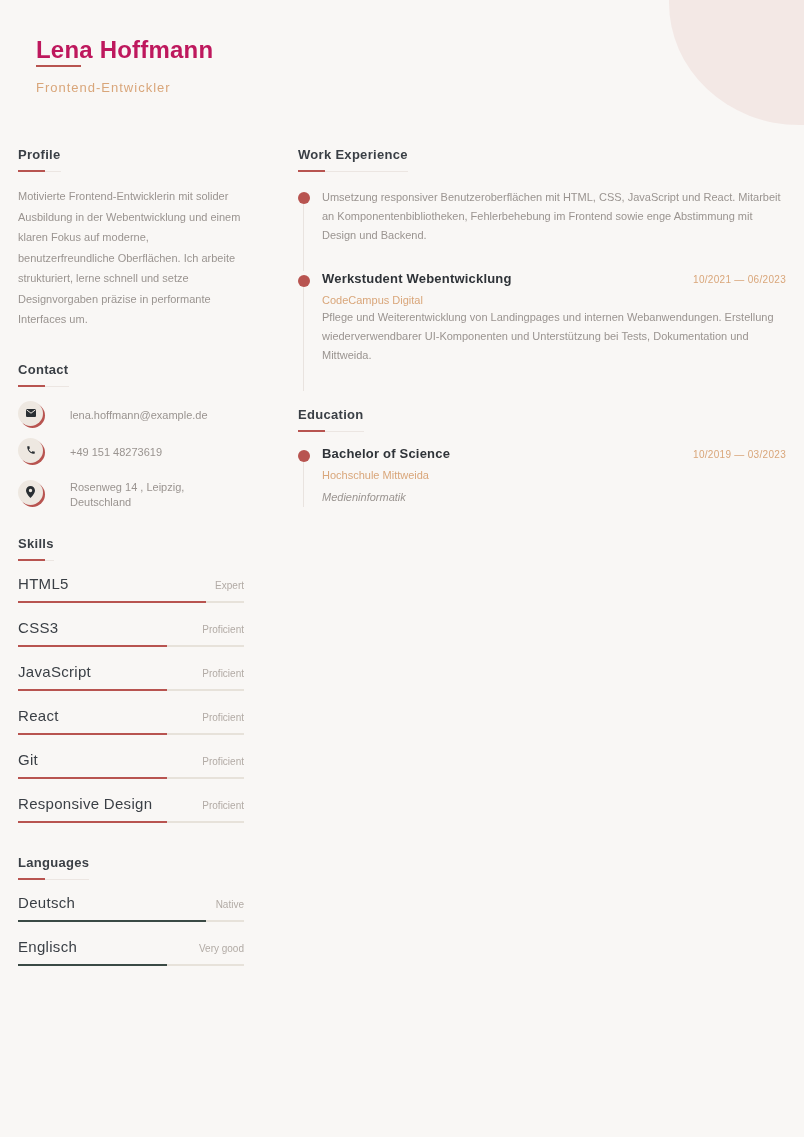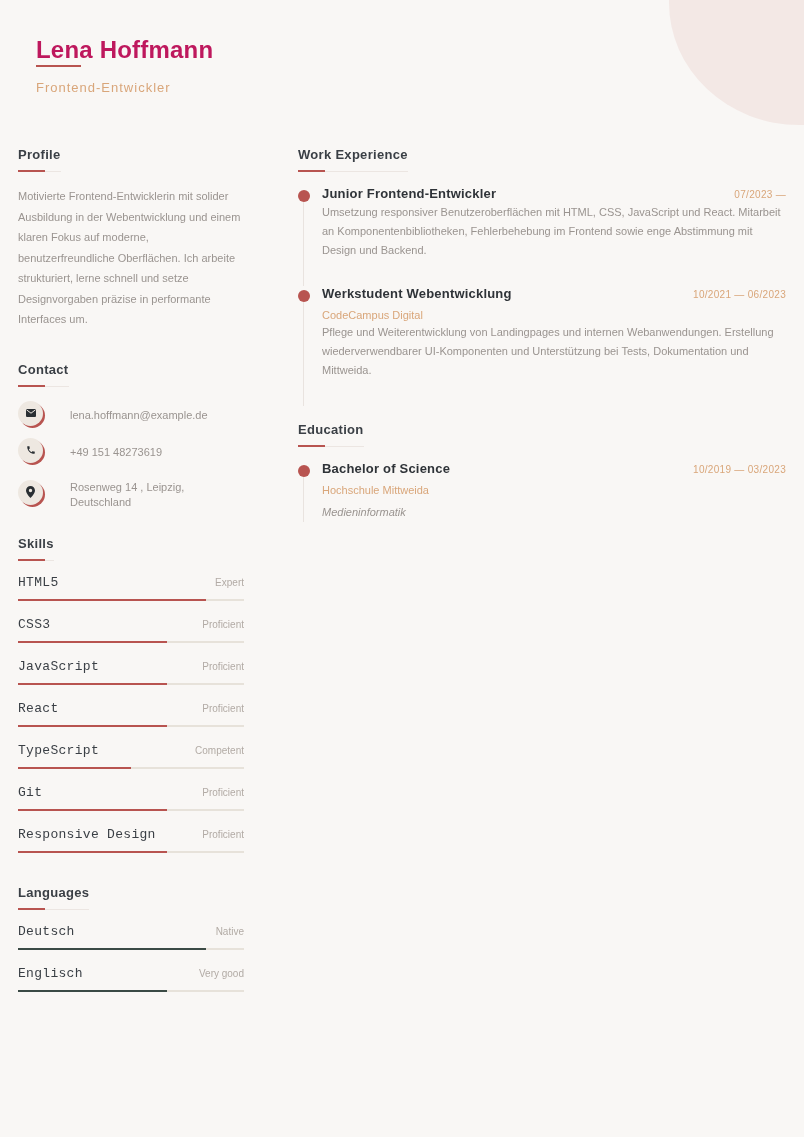--- a/index.html
+++ b/index.html
@@ -52,21 +52,21 @@
     .contact-icon {
       width: 25px; height: 25px; border-radius: 50%;
       background: #eee8e1; box-shadow: 2px 2px 0 #b85450;
       display: flex; align-items: center; justify-content: center;
       flex-shrink: 0; margin-right: 12px;
     }
     .contact-text { font-size: 11px; color: #9a9490; line-height: 15px; padding-top: 5px; }
     .contacts { margin-bottom: 24px; }
     .skill { margin-bottom: 16px; }
     .skill-row { display: flex; justify-content: space-between; align-items: baseline; margin-bottom: 9px; }
-    .skill-name { font-size: 13px; color: #3a3f45; letter-spacing: 0.3px; font-family: Liberation Mono, monospace; }
+    .skill-name { font-size: 15px; color: #3a3f45; letter-spacing: 0.3px; }
     .skill-level { font-size: 10px; color: #b2aba5; }
     .bar { height: 2px; background: #e7e2da; position: relative; }
     .bar-fill { position: absolute; left: 0; top: 0; height: 2px; background: #b85450; }
     .bar-fill.dark { background: #3b4a45; }
     .skills { margin-bottom: 30px; }
     .timeline { position: relative; margin-bottom: 26px; }
     .tl-item { position: relative; padding-left: 24px; padding-bottom: 26px; }
     .tl-item::before {
       content: ""; position: absolute; left: 5px; top: 10px; bottom: 0;
       width: 1px; background: #e9e3df;
@@ -160,29 +160,20 @@
       <div class="skill-row">
           <span class="skill-name">React</span>
           <span class="skill-level">Proficient</span>
         </div>
       <div class="bar">
           <div class="bar-fill" style="width: 66%;"></div>
         </div>
     </div>
     <div class="skill">
       <div class="skill-row">
-          <span class="skill-name">TypeScript</span>
-          <span class="skill-level">Competent</span>
-        </div>
-      <div class="bar">
-          <div class="bar-fill" style="width: 50%;"></div>
-        </div>
-    </div>
-    <div class="skill">
-      <div class="skill-row">
           <span class="skill-name">Git</span>
           <span class="skill-level">Proficient</span>
         </div>
       <div class="bar">
           <div class="bar-fill" style="width: 66%;"></div>
         </div>
     </div>
     <div class="skill">
       <div class="skill-row">
           <span class="skill-name">Responsive Design</span>
@@ -215,24 +206,20 @@
         </div>
     </div>
   </section>
 </aside>
 
 <main class="right">
   <section class="timeline">
     <h2 class="section-title">Work Experience</h2>
     <div class="tl-item">
       <span class="tl-dot"></span>
-      <div class="tl-head">
-        <span class="tl-title">Junior Frontend-Entwickler</span>
-        <span class="tl-date">07/2023 —</span>
-      </div>
       <p class="tl-desc">Umsetzung responsiver Benutzeroberflächen mit HTML, CSS, JavaScript und React. Mitarbeit an Komponentenbibliotheken, Fehlerbehebung im Frontend sowie enge Abstimmung mit Design und Backend.</p>
     </div>
     <div class="tl-item">
       <span class="tl-dot"></span>
       <div class="tl-head">
         <span class="tl-title">Werkstudent Webentwicklung</span>
         <span class="tl-date">10/2021 — 06/2023</span>
       </div>
       <div class="tl-org">CodeCampus Digital</div>
       <p class="tl-desc">Pflege und Weiterentwicklung von Landingpages und internen Webanwendungen. Erstellung wiederverwendbarer UI-Komponenten und Unterstützung bei Tests, Dokumentation und Mittweida.</p>

